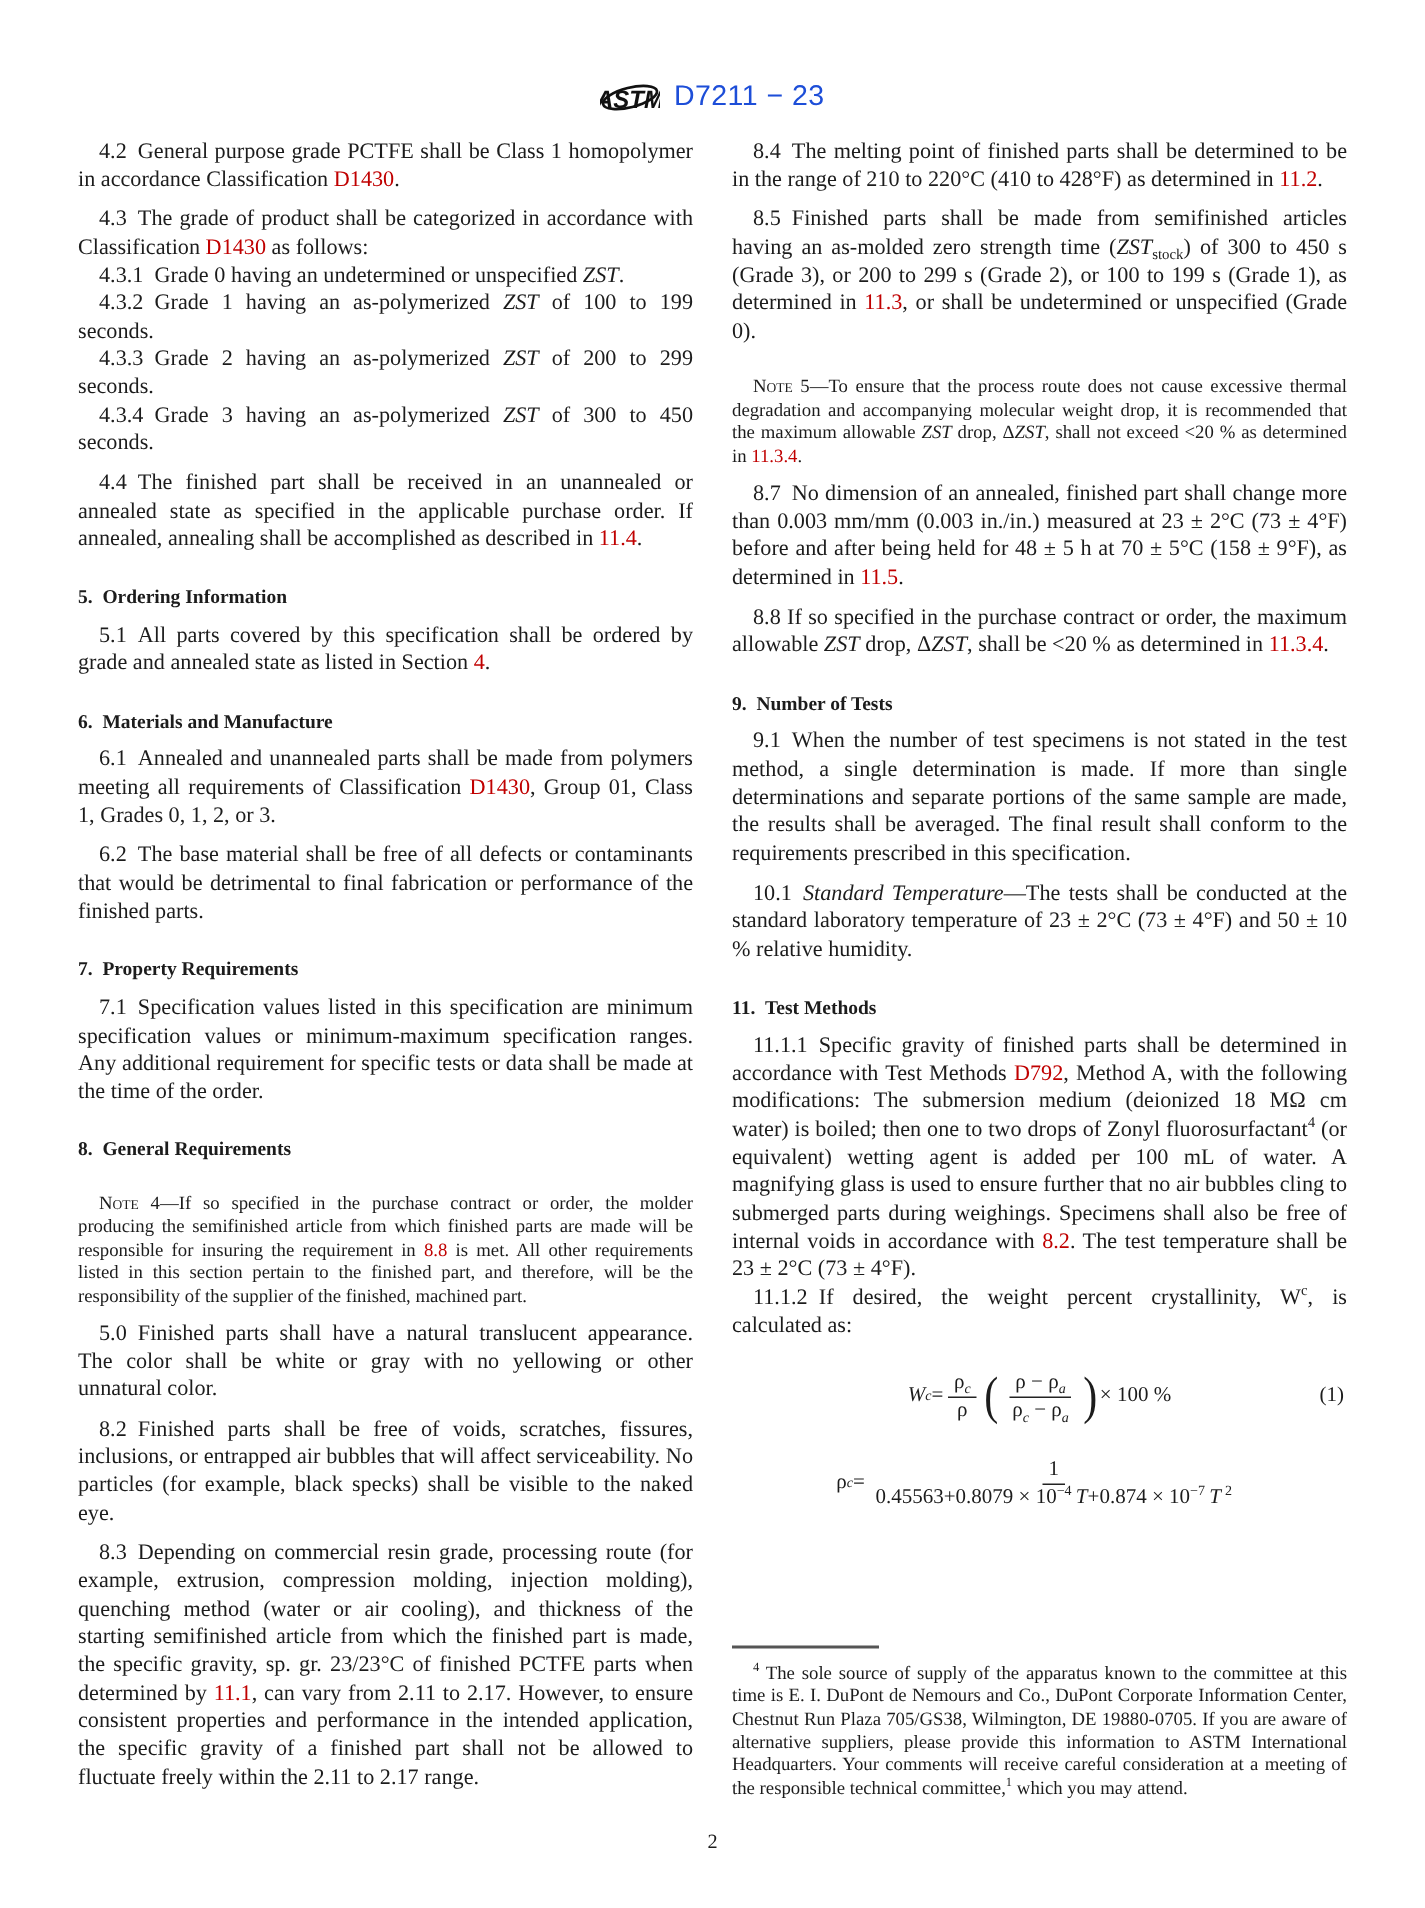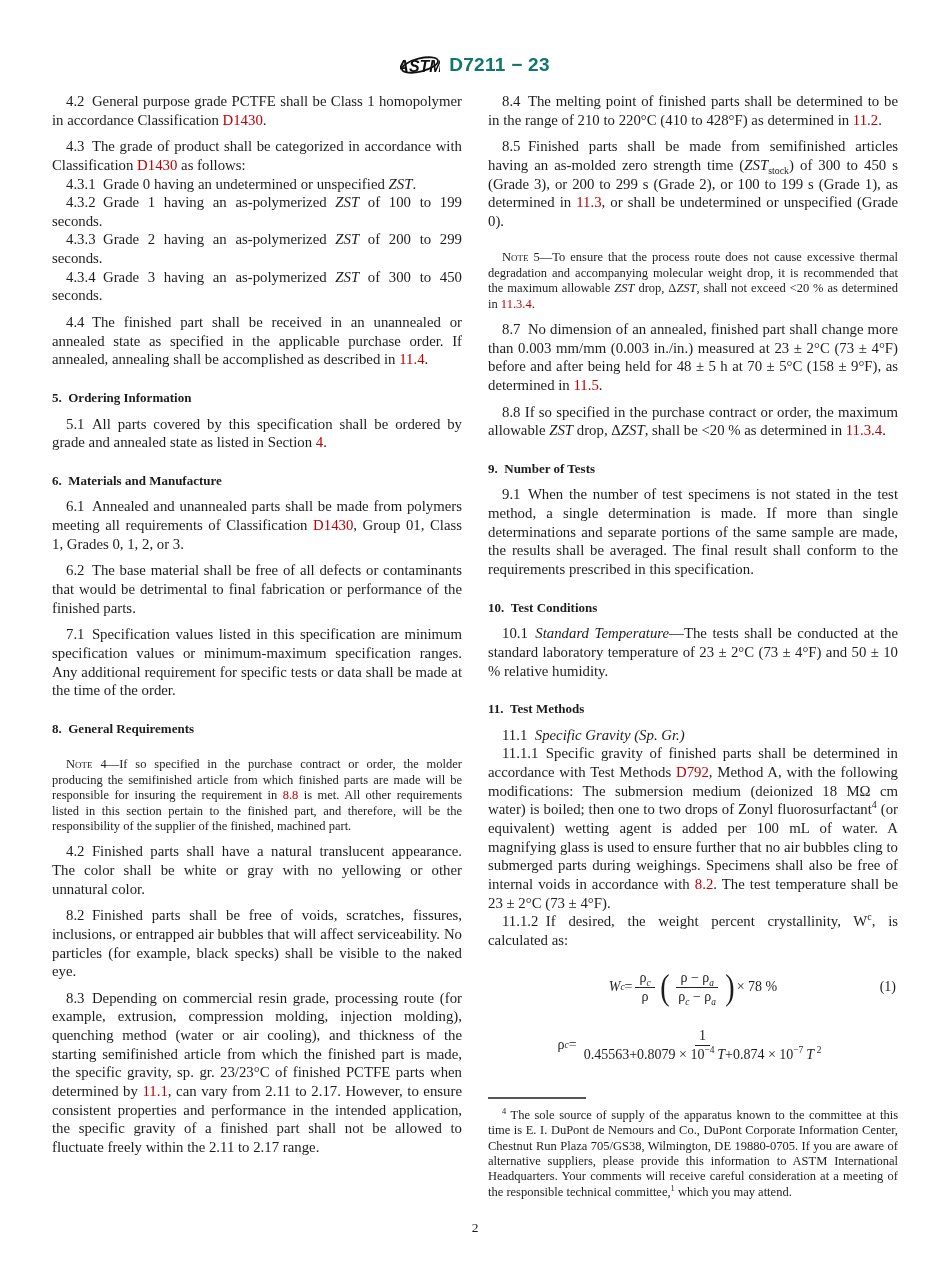--- a/index.html
+++ b/index.html
@@ -16,24 +16,24 @@
   .page-header {
     display: flex;
     justify-content: center;
     align-items: center;
     gap: 9px;
     padding-top: 46px;
     height: 84px;
   }
   .doc-title {
     font-family: "Liberation Sans", sans-serif;
-    font-weight: bold;
+    font-weight: normal;
     font-size: 19px;
     letter-spacing: 0.3px;
-    color: #0f766e;
+    color: #1d4ed8;
     text-align: right;
   }
   .columns {
     display: flex;
     gap: 26px;
     padding: 8px 52px 0 52px;
     height: 1116px;
   }
   .col {
     width: 410px;
@@ -129,57 +129,56 @@
         <p class="body-p tight"><span>4.3.1 Grade 0 having an undetermined or unspecified </span><span class="s-i">ZST</span><span>.</span></p>
         <p class="body-p tight"><span>4.3.2 Grade 1 having an as-polymerized </span><span class="s-i">ZST</span><span> of 100 to 199 seconds.</span></p>
         <p class="body-p tight"><span>4.3.3 Grade 2 having an as-polymerized </span><span class="s-i">ZST</span><span> of 200 to 299 seconds.</span></p>
         <p class="body-p"><span>4.3.4 Grade 3 having an as-polymerized </span><span class="s-i">ZST</span><span> of 300 to 450 seconds.</span></p>
         <p class="body-p"><span>4.4 The finished part shall be received in an unannealed or annealed state as specified in the applicable purchase order. If annealed, annealing shall be accomplished as described in </span><span class="s-link">11.4</span><span>.</span></p>
         <h3 class="sec-h"><span>5. Ordering Information</span></h3>
         <p class="body-p"><span>5.1 All parts covered by this specification shall be ordered by grade and annealed state as listed in Section </span><span class="s-link">4</span><span>.</span></p>
         <h3 class="sec-h"><span>6. Materials and Manufacture</span></h3>
         <p class="body-p"><span>6.1 Annealed and unannealed parts shall be made from polymers meeting all requirements of Classification </span><span class="s-link">D1430</span><span>, Group 01, Class 1, Grades 0, 1, 2, or 3.</span></p>
         <p class="body-p"><span>6.2 The base material shall be free of all defects or contaminants that would be detrimental to final fabrication or performance of the finished parts.</span></p>
+        <h3 class="sec-h"><span>7. Property Requirements</span></h3>
         <p class="body-p"><span>7.1 Specification values listed in this specification are minimum specification values or minimum-maximum specification ranges. Any additional requirement for specific tests or data shall be made at the time of the order.</span></p>
         <h3 class="sec-h"><span>8. General Requirements</span></h3>
         <p class="note-p"><span class="s-sc">Note</span><span> 4—If so specified in the purchase contract or order, the molder producing the semifinished article from which finished parts are made will be responsible for insuring the requirement in </span><span class="s-link">8.8</span><span> is met. All other requirements listed in this section pertain to the finished part, and therefore, will be the responsibility of the supplier of the finished, machined part.</span></p>
-        <p class="body-p"><span>4.2 Finished parts shall have a natural translucent appearance. The color shall be white or gray with no yellowing or other unnatural color.</span></p>
+        <p class="body-p"><span>5.0 Finished parts shall have a natural translucent appearance. The color shall be white or gray with no yellowing or other unnatural color.</span></p>
         <p class="body-p"><span>8.2 Finished parts shall be free of voids, scratches, fissures, inclusions, or entrapped air bubbles that will affect serviceability. No particles (for example, black specks) shall be visible to the naked eye.</span></p>
         <p class="body-p"><span>8.3 Depending on commercial resin grade, processing route (for example, extrusion, compression molding, injection molding), quenching method (water or air cooling), and thickness of the starting semifinished article from which the finished part is made, the specific gravity, sp. gr. 23/23°C of finished PCTFE parts when determined by </span><span class="s-link">11.1</span><span>, can vary from 2.11 to 2.17. However, to ensure consistent properties and performance in the intended application, the specific gravity of a finished part shall not be allowed to fluctuate freely within the 2.11 to 2.17 range.</span></p>
       </div>
     <div class="col" id="col-right">
         <p class="body-p"><span>8.4 The melting point of finished parts shall be determined to be in the range of 210 to 220°C (410 to 428°F) as determined in </span><span class="s-link">11.2</span><span>.</span></p>
         <p class="body-p"><span>8.5 Finished parts shall be made from semifinished articles having an as-molded zero strength time (</span><span class="s-i">ZST</span><span class="s-sub">stock</span><span>) of 300 to 450 s (Grade 3), or 200 to 299 s (Grade 2), or 100 to 199 s (Grade 1), as determined in </span><span class="s-link">11.3</span><span>, or shall be undetermined or unspecified (Grade 0).</span></p>
         <p class="note-p"><span class="s-sc">Note</span><span> 5—To ensure that the process route does not cause excessive thermal degradation and accompanying molecular weight drop, it is recommended that the maximum allowable </span><span class="s-i">ZST</span><span> drop, Δ</span><span class="s-i">ZST</span><span>, shall not exceed &lt;20 % as determined in </span><span class="s-link">11.3.4</span><span>.</span></p>
         <p class="body-p"><span>8.7 No dimension of an annealed, finished part shall change more than 0.003 mm/mm (0.003 in./in.) measured at 23 ± 2°C (73 ± 4°F) before and after being held for 48 ± 5 h at 70 ± 5°C (158 ± 9°F), as determined in </span><span class="s-link">11.5</span><span>.</span></p>
         <p class="body-p"><span>8.8 If so specified in the purchase contract or order, the maximum allowable </span><span class="s-i">ZST</span><span> drop, Δ</span><span class="s-i">ZST</span><span>, shall be &lt;20 % as determined in </span><span class="s-link">11.3.4</span><span>.</span></p>
         <h3 class="sec-h"><span>9. Number of Tests</span></h3>
         <p class="body-p"><span>9.1 When the number of test specimens is not stated in the test method, a single determination is made. If more than single determinations and separate portions of the same sample are made, the results shall be averaged. The final result shall conform to the requirements prescribed in this specification.</span></p>
-        <h3 class="sec-h"><span>10. Test Conditions</span></h3>
         <p class="body-p"><span>10.1 </span><span class="s-i">Standard Temperature</span><span>—The tests shall be conducted at the standard laboratory temperature of 23 ± 2°C (73 ± 4°F) and 50 ± 10 % relative humidity.</span></p>
         <h3 class="sec-h"><span>11. Test Methods</span></h3>
-        <p class="body-p tight"><span>11.1 </span><span class="s-i">Specific Gravity (Sp. Gr.)</span></p>
         <p class="body-p tight"><span>11.1.1 Specific gravity of finished parts shall be determined in accordance with Test Methods </span><span class="s-link">D792</span><span>, Method A, with the following modifications: The submersion medium (deionized 18 MΩ cm water) is boiled; then one to two drops of Zonyl fluorosurfactant</span><span class="s-sup">4</span><span> (or equivalent) wetting agent is added per 100 mL of water. A magnifying glass is used to ensure further that no air bubbles cling to submerged parts during weighings. Specimens shall also be free of internal voids in accordance with </span><span class="s-link">8.2</span><span>. The test temperature shall be 23 ± 2°C (73 ± 4°F).</span></p>
         <p class="body-p"><span>11.1.2 If desired, the weight percent crystallinity, W</span><span class="s-sup">c</span><span>, is calculated as:</span></p>
         <div class="eq-row">
           <span class="eq-body">
             <span class="s-i">W</span>
             <span class="s-sup-i">c</span>
             <span> = </span>
             <span class="frac">
               <span class="fnum"><span>ρ</span><span class="s-sub-i">c</span></span>
               <span class="fden"><span>ρ</span></span>
             </span>
             <span class="bigp">(</span>
             <span class="frac">
               <span class="fnum"><span>ρ − ρ</span><span class="s-sub-i">a</span></span>
               <span class="fden"><span>ρ</span><span class="s-sub-i">c</span><span> − ρ</span><span class="s-sub-i">a</span></span>
             </span>
             <span class="bigp">)</span>
-            <span> × 78 %</span>
+            <span> × 100 %</span>
           </span>
           <span class="eq-num">(1)</span>
         </div>
         <div class="eq-row">
           <span class="eq-body">
             <span>ρ</span>
             <span class="s-sub-i">c</span>
             <span> = </span>
             <span class="frac">
               <span class="fnum"><span>1</span></span>

